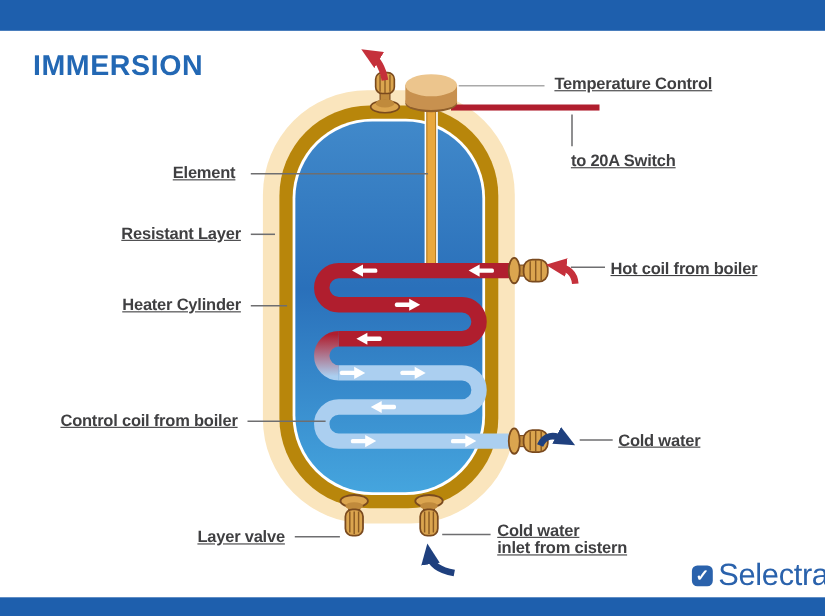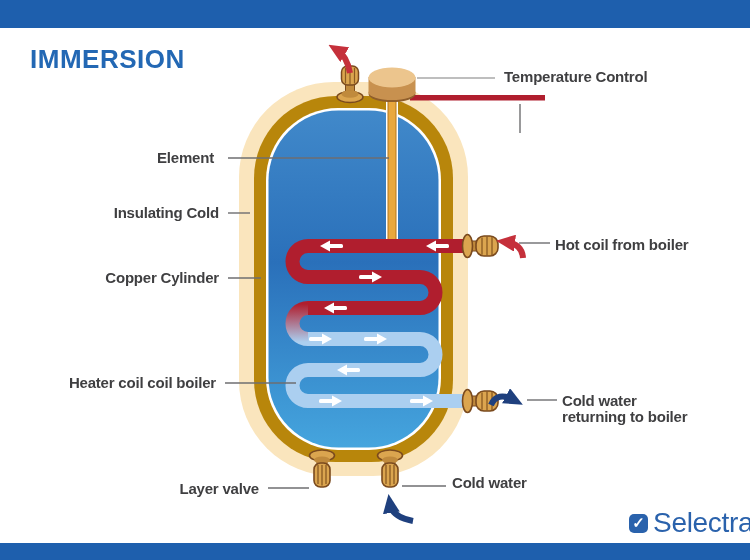--- a/index.html
+++ b/index.html
@@ -10,21 +10,21 @@
   .bar{position:absolute;left:0;width:750px;background:var(--bar_blue,#1E5FAD);}
   .bar.top{top:0;height:28px;}
   .bar.bottom{top:543px;height:17px;}
   .title{
     position:absolute;left:30px;top:42px;
     font-weight:700;font-size:26px;line-height:34px;letter-spacing:.5px;
     color:var(--title_blue,#2368B4);
   }
   .lbl{
     position:absolute;font-weight:700;font-size:15px;line-height:16px;
-    color:var(--label_gray,#3F3F41);white-space:nowrap;letter-spacing:-0.2px;
+    color:var(--label_gray,#3F3F41);white-space:nowrap;letter-spacing:-0.2px;text-decoration:underline;
   }
   .lbl.right{text-align:center;}
   svg.diagram{position:absolute;left:0;top:0;}
   .logo{position:absolute;left:629px;top:507px;display:flex;align-items:center;gap:5px;}
   .logo-icon{
     width:19px;height:19px;border-radius:5px;background:var(--brand_blue,#2A62AC);
     color:#fff;font-weight:700;font-size:15px;display:flex;align-items:center;justify-content:center;
   }
   .logo-text{font-weight:400;font-size:28px;letter-spacing:-0.3px;color:var(--brand_blue,#2A62AC);}
 </style>
@@ -144,39 +144,40 @@
     <line x1="268" y1="488" x2="309" y2="488"></line>
     <line x1="402" y1="486" x2="446" y2="486"></line>
     <line x1="519" y1="243" x2="550" y2="243"></line>
     <line x1="527" y1="400" x2="557" y2="400"></line>
   </g>
 </svg>
 
 <div class="lbl" style="left:504px;top:69px">Temperature Control</div>
 
 <div class="lbl" style="left:519px;top:139px">
+  <div>to 20A Switch</div>
 </div>
 
 <div class="lbl right" style="right:536px;top:150px">Element</div>
 
-<div class="lbl right" style="right:531px;top:205px">Insulating Cold</div>
+<div class="lbl right" style="right:531px;top:205px">Resistant Layer</div>
 
-<div class="lbl right" style="right:531px;top:270px">Copper Cylinder</div>
+<div class="lbl right" style="right:531px;top:270px">Heater Cylinder</div>
 
 <div class="lbl" style="left:555px;top:237px">Hot coil from boiler</div>
 
-<div class="lbl right" style="right:534px;top:375px">Heater coil coil boiler</div>
+<div class="lbl right" style="right:534px;top:375px">Control coil from boiler</div>
 
 <div class="lbl" style="left:562px;top:393px">
   <div>Cold water</div>
-  <div>returning to boiler</div>
 </div>
 
 <div class="lbl right" style="right:491px;top:481px">Layer valve</div>
 
 <div class="lbl" style="left:452px;top:475px">
   <div>Cold water</div>
+  <div>inlet from cistern</div>
 </div>
 
 <div class="logo">
   <div class="logo-icon">✓</div>
   <div class="logo-text">Selectra</div>
 </div>
 
 </body></html>

